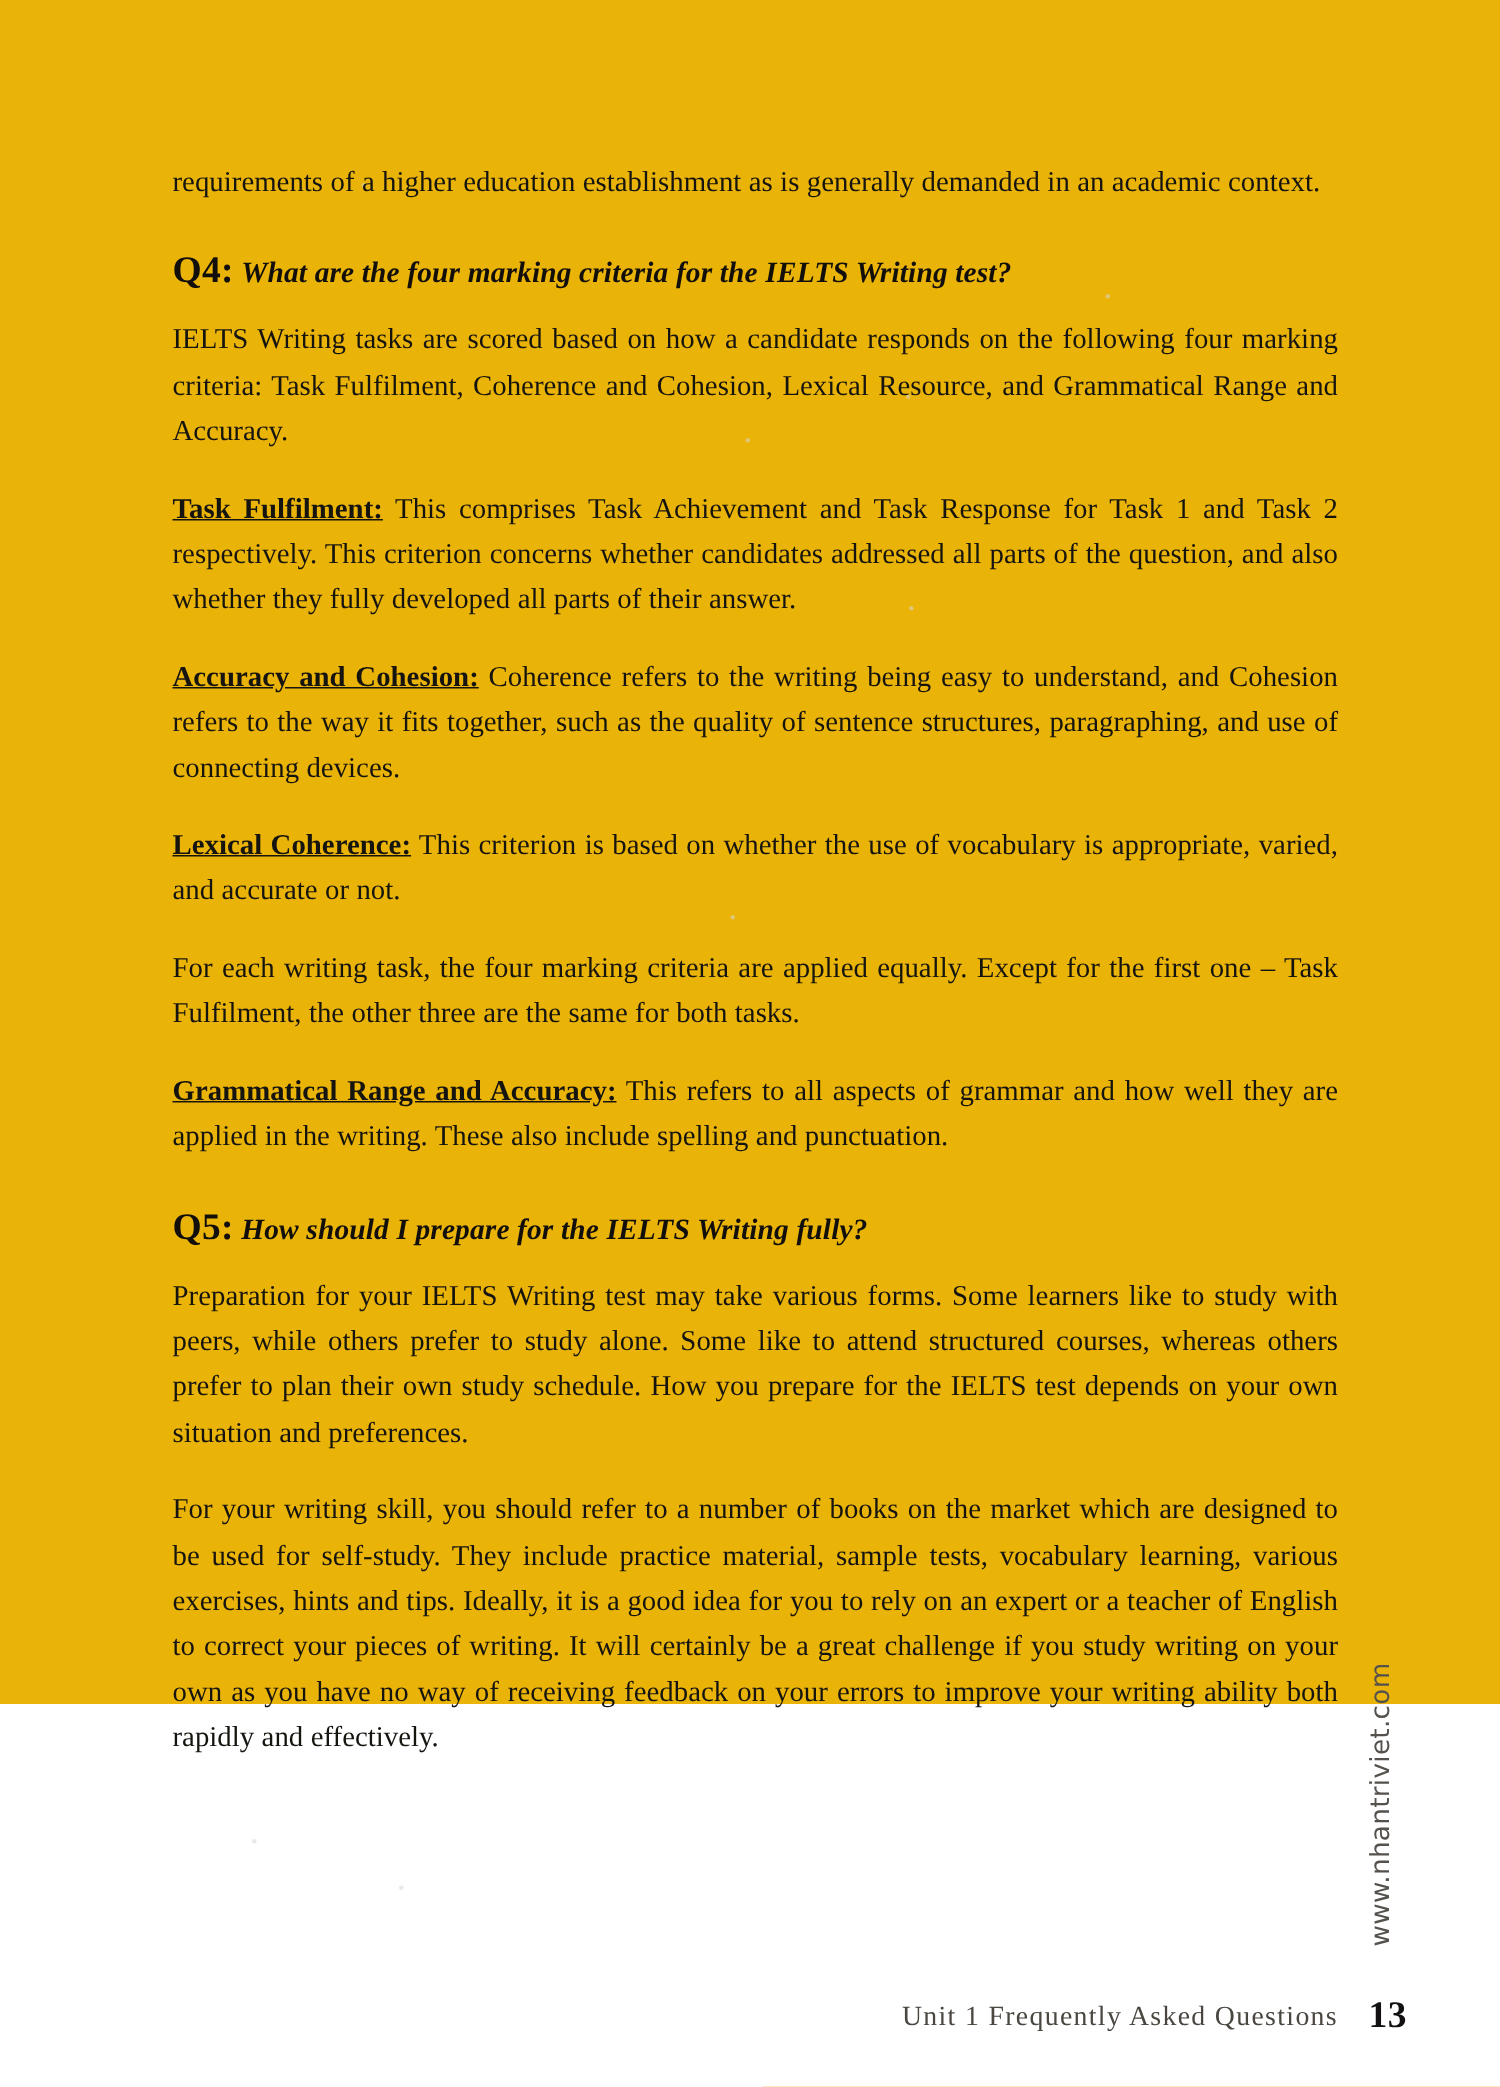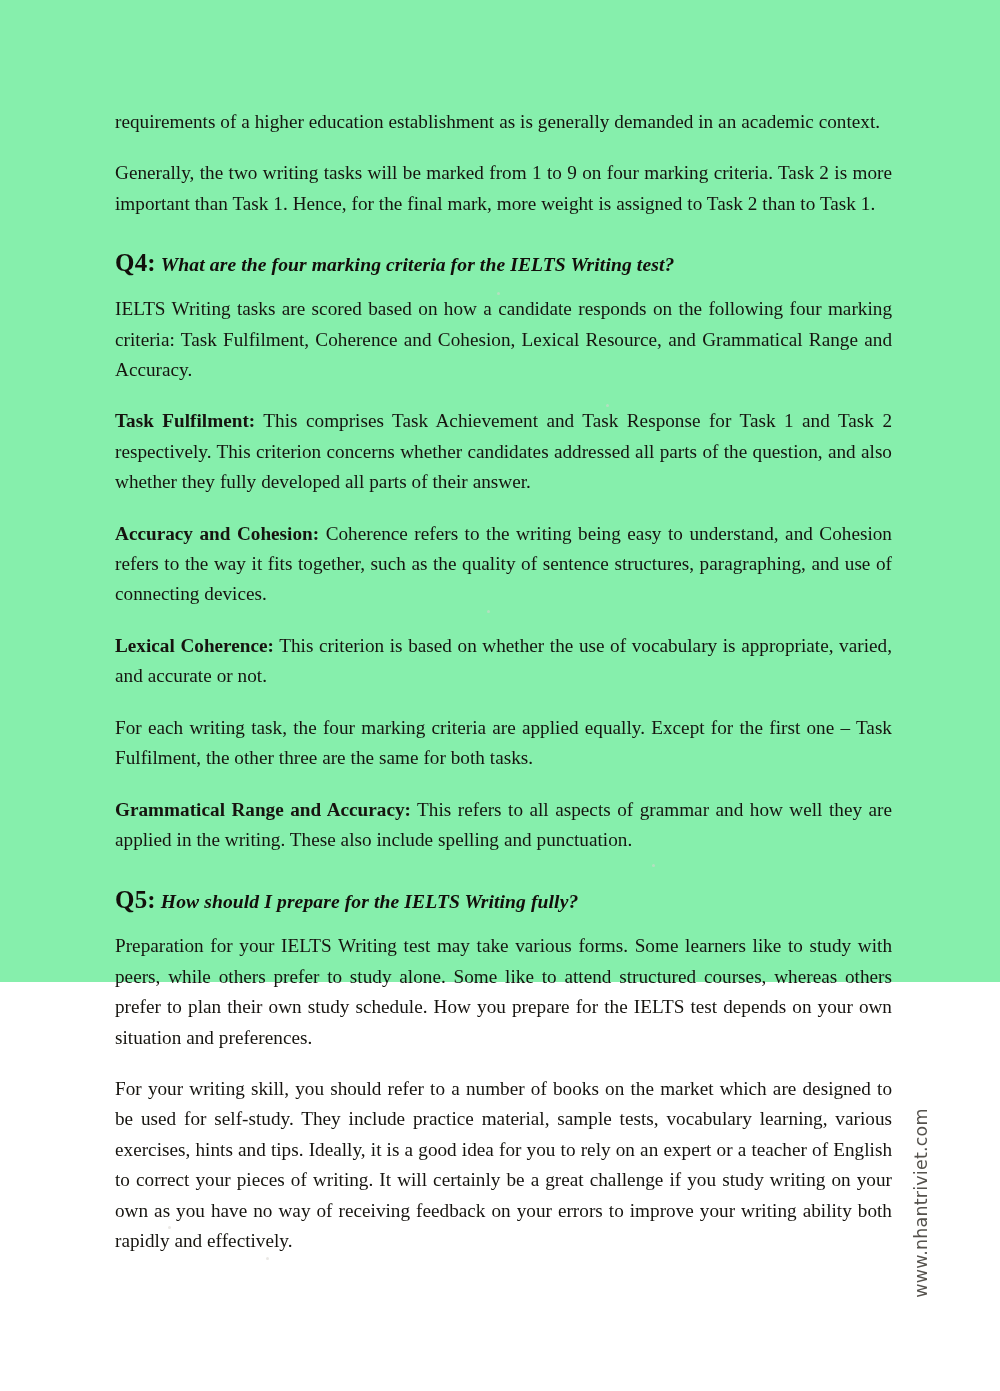--- a/index.html
+++ b/index.html
@@ -15,22 +15,22 @@
     font-family: "Liberation Serif", "DejaVu Serif", serif;
     color: #15130f;
     -webkit-font-smoothing: antialiased;
   }
 
   #page {
     position: absolute;
     left: 0;
     top: 0;
     width: 1000px;
-    height: 982px;
-    background: #86efac;
+    height: 1136px;
+    background: #eab308;
   }
 
   
   #content {
     position: absolute;
     left: 115px;
     top: 107px;
     width: 777px;
   }
 
@@ -41,20 +41,21 @@
     text-align: justify;
     text-justify: inter-word;
     color: #16140f;
     letter-spacing: 0.02px;
     word-spacing: 0.1px;
   }
   p.para:last-child { margin-bottom: 0; }
 
   p.para .lead {
     font-weight: 700;
+    text-decoration: underline;
   }
 
   
   h2.qhead {
     margin: 31px 0 15px 0;
     font-size: 19.6px;
     line-height: 28px;
     font-weight: 400;
     color: #120f0b;
   }
@@ -144,21 +145,20 @@
   <div class="speck" style="left:606px; top:404px; width:3px; height:3px;"></div>
   <div class="speck" style="left:487px; top:610px; width:3px; height:3px;"></div>
   <div class="speck" style="left:652px; top:864px; width:3px; height:3px;"></div>
   <div class="speck" style="left:168px; top:1226px; width:3px; height:3px;"></div>
   <div class="speck" style="left:266px; top:1257px; width:3px; height:3px;"></div>
 
   <div id="content">
 
     <p class="para">requirements of a higher education establishment as is generally demanded in an academic context.</p>
 
-    <p class="para">Generally, the two writing tasks will be marked from 1 to 9 on four marking criteria. Task 2 is more important than Task 1. Hence, for the final mark, more weight is assigned to Task 2 than to Task 1.</p>
 
     <h2 class="qhead first">
       <span class="qnum">Q4</span><span class="qnum">:</span>
       <span class="qtext">What are the four marking criteria for the IELTS Writing test?</span>
     </h2>
 
     <p class="para">IELTS Writing tasks are scored based on how a candidate responds on the following four marking criteria: Task Fulfilment, Coherence and Cohesion, Lexical Resource, and Grammatical Range and Accuracy.</p>
 
     <p class="para"><span class="lead">Task Fulfilment:</span><span> This comprises Task Achievement and Task Response for Task 1 and Task 2 respectively. This criterion concerns whether candidates addressed all parts of the question, and also whether they fully developed all parts of their answer.</span></p>
 
@@ -178,14 +178,18 @@
     <p class="para">Preparation for your IELTS Writing test may take various forms. Some learners like to study with peers, while others prefer to study alone. Some like to attend structured courses, whereas others prefer to plan their own study schedule. How you prepare for the IELTS test depends on your own situation and preferences.</p>
 
     <p class="para">For your writing skill, you should refer to a number of books on the market which are designed to be used for self-study. They include practice material, sample tests, vocabulary learning, various exercises, hints and tips. Ideally, it is a good idea for you to rely on an expert or a teacher of English to correct your pieces of writing. It will certainly be a great challenge if you study writing on your own as you have no way of receiving feedback on your errors to improve your writing ability both rapidly and effectively.</p>
 
   </div>
 
   <div id="watermark">
     <span class="wm-text">www.nhantriviet.com</span>
   </div>
 
+  <div id="footer">
+    <span class="foot-title">Unit 1 Frequently Asked Questions</span>
+    <span class="foot-page">13</span>
+  </div>
 
 </div>
 
 </body></html>

